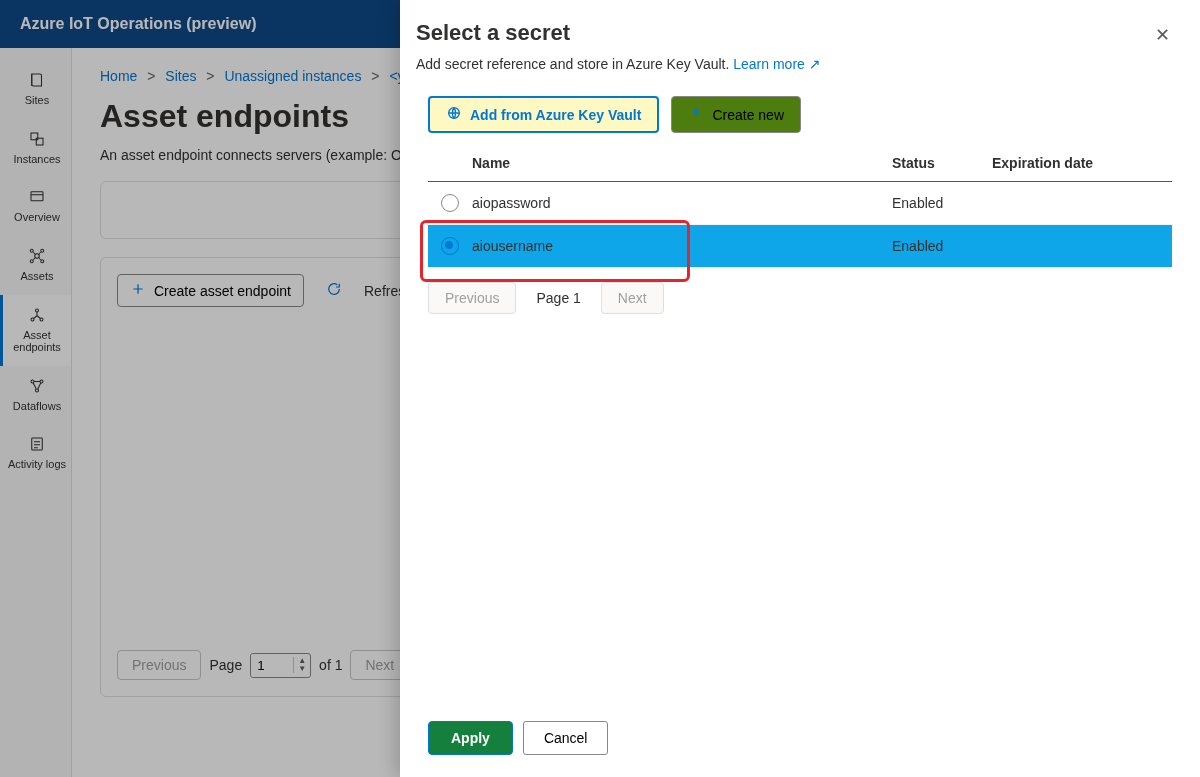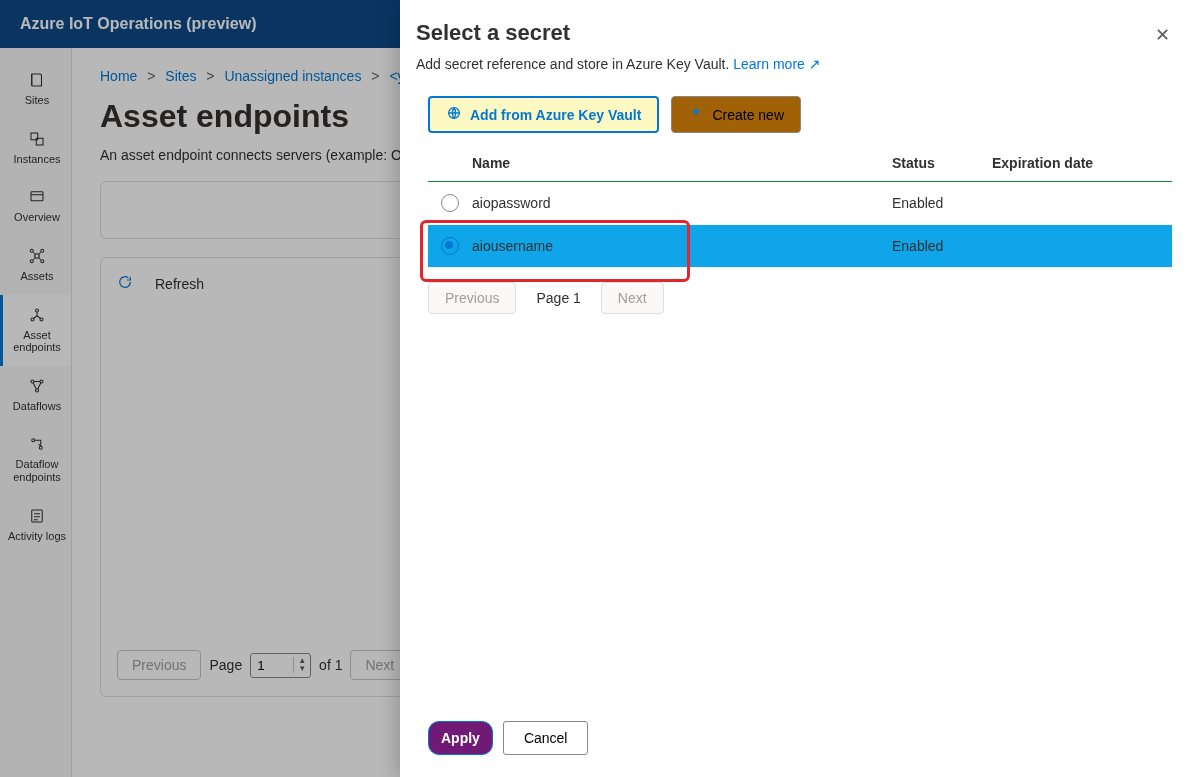--- a/index.html
+++ b/index.html
@@ -47,21 +47,21 @@
   
   .panel { position:absolute; top:0; right:0; bottom:0; width: 800px; background:#fff; box-shadow: -4px 0 18px rgba(0,0,0,0.2); display:flex; flex-direction:column;}
   .panel-head { padding: 20px 16px 8px; }
   .panel-title { font-size: 22px; font-weight: 700; margin-bottom: 10px; }
   .panel-sub { font-size: 14px; color:#323130; }
   .panel-sub a { color:#0078d4; text-decoration:none; }
   .close { position:absolute; top:18px; right:24px; cursor:pointer; color:#605e5c; font-size:18px; padding:6px;}
   .panel-actions { display:flex; gap:12px; padding: 16px 28px 12px; }
   .btn-primary-outline { border:2px solid #0078d4; color:#0078d4; background:#fef9c3; border-radius:4px; padding:7px 16px; font-weight:600; display:inline-flex; align-items:center; gap:8px; font-size:14px; cursor:pointer;}
   .btn-primary-outline svg { width:16px; height:16px; fill:#0078d4; }
-  .btn-outline { border:1px solid #8a8886; background:#a16207; border-radius:4px; padding:8px 16px; display:inline-flex; align-items:center; gap:8px; font-size:14px; cursor:pointer;}
+  .btn-outline { border:1px solid #8a8886; background:#4d7c0f; border-radius:4px; padding:8px 16px; display:inline-flex; align-items:center; gap:8px; font-size:14px; cursor:pointer;}
   .btn-outline svg { width:16px; height:16px; fill:#0078d4; }
 
   
   .secret-table { padding: 0 28px; }
   .st-head { display:flex; border-bottom:1px solid #15803d; padding: 10px 0; font-weight:600; }
   .st-row { display:flex; align-items:center; padding: 12px 0; border-bottom:1px solid #f3f2f1; }
   .st-row.selected { background:#0ea5e9; }
   .col-radio { width: 44px; display:flex; justify-content:center; }
   .col-name { flex: 1 1 380px; }
   .col-status { flex: 0 0 100px; }
@@ -71,21 +71,21 @@
   .radio.checked { border-color:#0078d4; }
   .radio.checked::after{ content:""; position:absolute; top:3px; left:3px; width:8px; height:8px; background:#0078d4; border-radius:50%;}
 
   .highlight-box { position:absolute; border:3px solid #e3262d; border-radius:6px; pointer-events:none; }
 
   .panel-pager { display:flex; gap:10px; padding: 14px 28px; align-items:center;}
   .panel-pager .pbtn { border:1px solid #e1dfdd; background:#faf9f8; color:#a19f9d; border-radius:4px; padding:7px 16px; cursor:default;}
   .panel-pager .pcur { padding:7px 10px; }
 
   .panel-footer { margin-top:auto; padding: 18px 28px 22px; display:flex; gap:10px; }
-  .btn-primary { background:#701a75; color:#fff; border:1px solid #0078d4; border-radius:11px; padding:8px 12px; font-size:14px; font-weight:600; cursor:pointer;}
+  .btn-primary { background:#15803d; color:#fff; border:1px solid #0078d4; border-radius:4px; padding:8px 22px; font-size:14px; font-weight:600; cursor:pointer;}
   .btn-default { background:#fff; border:1px solid #8a8886; border-radius:3px; padding:8px 20px; font-size:14px; cursor:pointer;}
 </style>
 </head>
 <body>
 
 <div class="app">
 
   <div class="topbar">
     <span>Azure IoT Operations (preview)</span>
   </div>
@@ -145,31 +145,20 @@
     <div class="nav-item">
       <span class="nav-icon">
           <svg viewBox="0 0 24 24">
             <circle cx="6" cy="6" r="2"></circle>
             <circle cx="18" cy="6" r="2"></circle>
             <circle cx="12" cy="18" r="2"></circle>
             <path d="M8 6h8M7 8l4 8M17 8l-4 8"></path>
           </svg>
         </span>
       <span>Dataflows</span>
-    </div>
-    <div class="nav-item">
-      <span class="nav-icon">
-          <svg viewBox="0 0 24 24">
-            <circle cx="7" cy="7" r="2"></circle>
-            <circle cx="17" cy="17" r="2"></circle>
-            <path d="M9 7h8v8"></path>
-            <path d="M14 12l3 3"></path>
-          </svg>
-        </span>
-      <span>Dataflow endpoints</span>
     </div>
     <div class="nav-item">
       <span class="nav-icon">
           <svg viewBox="0 0 24 24">
             <rect x="5" y="4" width="14" height="16" rx="1"></rect>
             <path d="M8 9h8M8 13h8M8 17h5"></path>
           </svg>
         </span>
       <span>Activity logs</span>
     </div>
@@ -188,20 +177,26 @@
 
     <h1 class="page-title">Asset endpoints</h1>
     <p class="page-desc">An asset endpoint connects servers (example: OPC UA servers) to your assets.</p>
 
     <div class="banner">
       <span>You currently don't have any asset endpoints.</span>
     </div>
 
     <div class="content-box">
       <div class="toolbar">
+        <button class="tb-btn">
+          <span><svg viewBox="0 0 24 24">
+                <path d="M12 5v14M5 12h14"></path>
+              </svg></span>
+          <span>Create asset endpoint</span>
+        </button>
         <span class="tb-link">
           <span><svg viewBox="0 0 24 24">
                 <path d="M20 12a8 8 0 1 1-3-6.2"></path>
                 <path d="M20 4v5h-5"></path>
               </svg></span>
           <span>Refresh</span>
         </span>
       </div>
       <div class="spacer"></div>
       <div class="pager">

